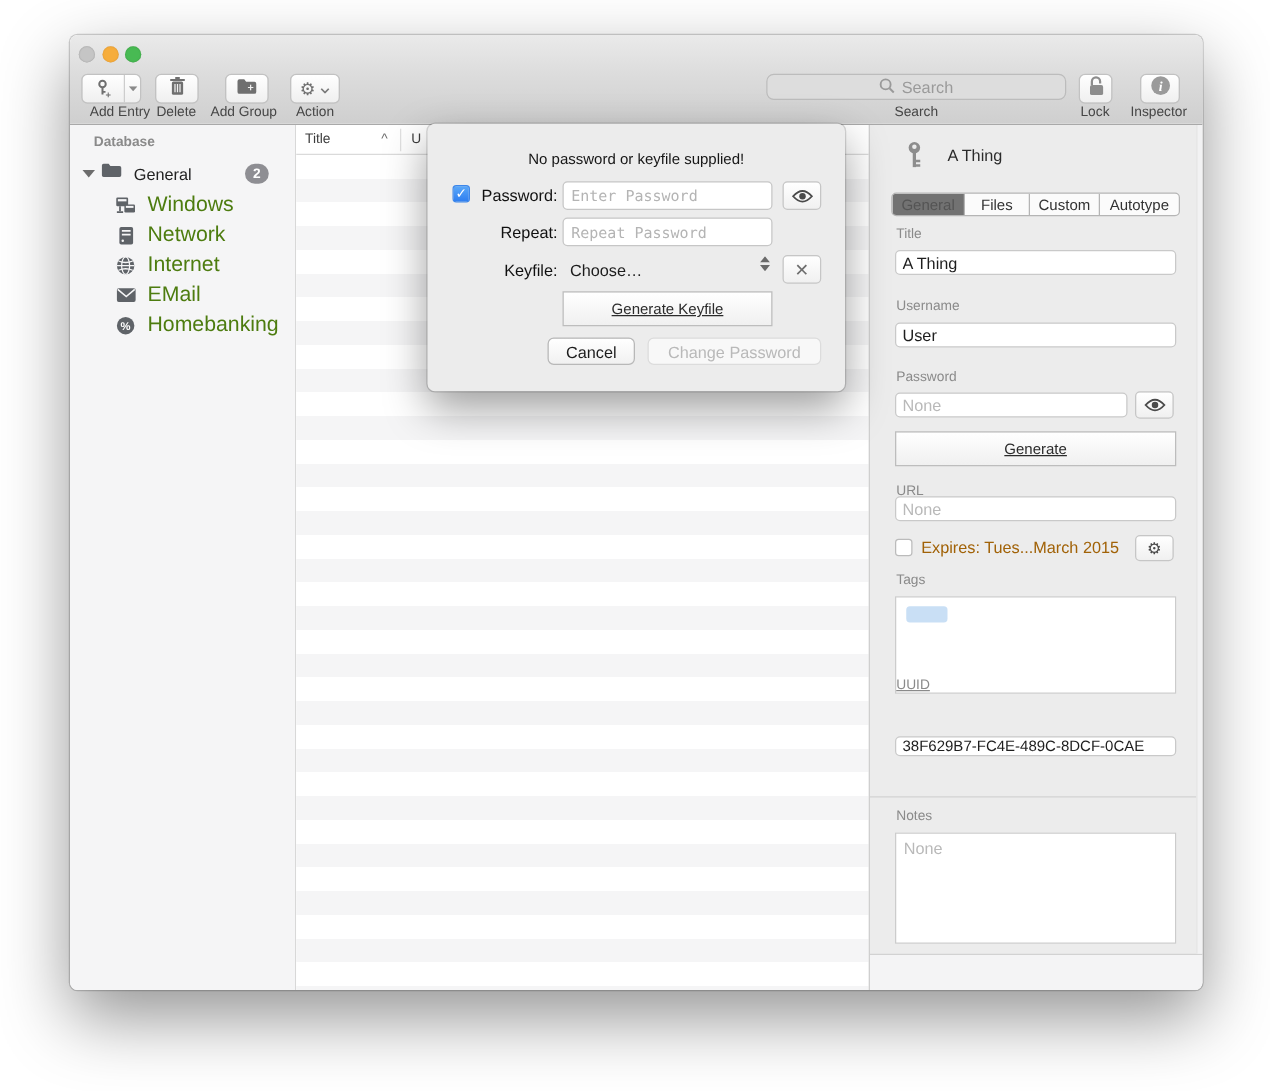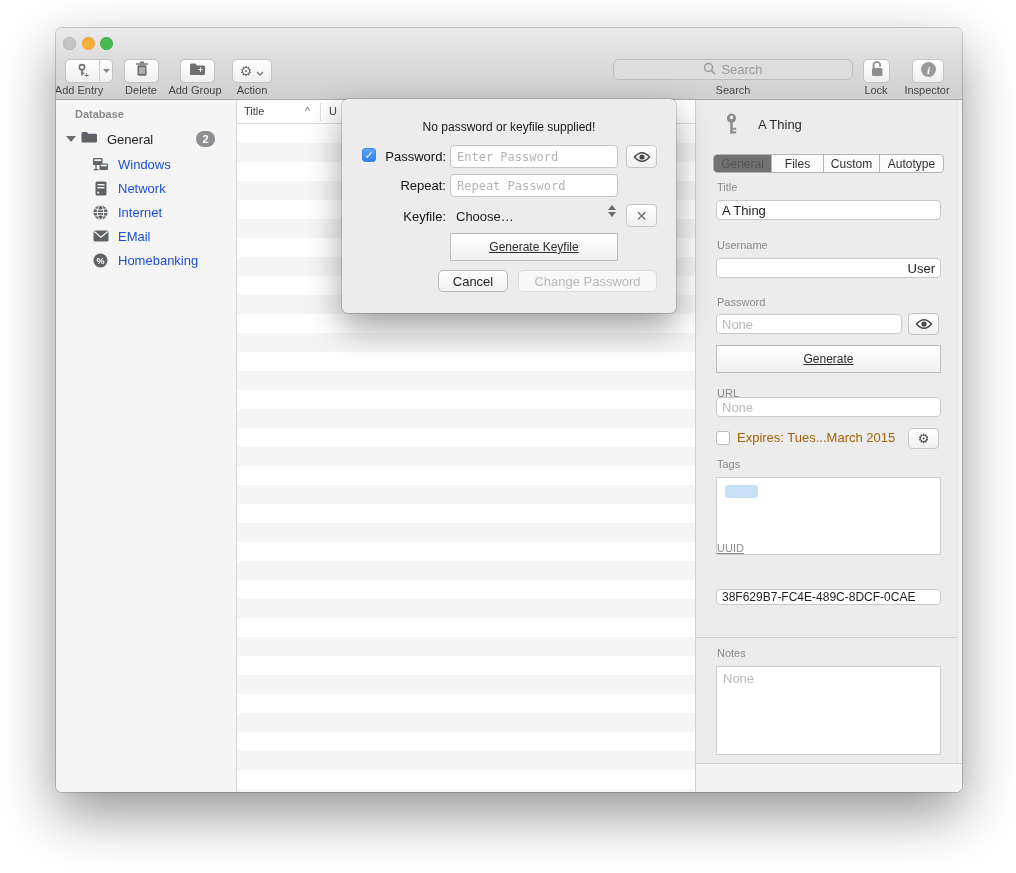--- a/index.html
+++ b/index.html
@@ -37,21 +37,21 @@
   .sb-header { position:absolute; left:19px; top:8px; font-size:11px; font-weight:bold; color:#8a8a8a; }
   .sb-root { position:absolute; left:0; top:28px; width:100%; height:22px; display:flex; align-items:center; }
   .sb-tri { margin-left:10px; width:0; height:0; border-left:5px solid transparent; border-right:5px solid transparent; border-top:6px solid #6c6c6c; }
   .sb-root .ficon { margin-left:5px; }
   .sb-root-label { margin-left:9px; font-size:13px; color:#222; }
   .sb-badge { position:absolute; left:140px; top:3px; width:19px; height:16px; border-radius:8px;
               background:#8e8e93; color:#fff; font-size:11px; font-weight:bold;
               display:flex; align-items:center; justify-content:center; }
   .sb-item { position:absolute; left:0; width:100%; height:22px; display:flex; align-items:center; }
   .sb-item .icn { position:absolute; left:36px; width:17px; display:flex; justify-content:center; }
-  .sb-item .lbl { position:absolute; left:62px; font-size:13px; color:#1d4ed8; }
+  .sb-item .lbl { position:absolute; left:62px; font-size:17px; color:#4d7c0f; }
 
   .table { position:relative; width:458px; height:100%; background:#fff; }
   .thead { position:absolute; left:0; top:0; width:100%; height:24px; background:#fff; border-bottom:1px solid #dadada; }
   .th-title { position:absolute; left:7px; top:5px; font-size:11px; color:#3c3c3c; }
   .th-sort { position:absolute; left:68px; top:5px; font-size:11px; color:#6f6f6f; }
   .th-div { position:absolute; left:83px; top:3px; width:1px; height:18px; background:#e0e0e0; }
   .th-u { position:absolute; left:92px; top:5px; font-size:11px; color:#3c3c3c; }
   .rows { position:absolute; left:0; top:24px; width:100%; bottom:0;
           background:repeating-linear-gradient(to bottom, #ffffff 0 19px, #f5f5f6 19px 38px); }
 
@@ -117,21 +117,21 @@
               <text x="9.4" y="15.4" font-size="7.5" fill="#6f6f6f" font-weight="bold">+</text>
             </svg>
         </span>
         <span class="split-divider"></span>
         <span style="flex:1; display:flex; justify-content:center;">
           <svg width="7" height="4">
               <path d="M0 0 h7 l-3.5 4z" fill="#8a8a8a"></path>
             </svg>
         </span>
       </div>
-      <div class="tlabel" style="left:23px;">Add Entry</div>
+      <div class="tlabel" style="left:40px;">Add Entry</div>
 
       <div class="tbtn" style="left:68px; width:35px;">
         <span>
           <svg width="14" height="16" viewBox="0 0 14 16">
               <rect x="2.5" y="4.2" width="9" height="10.6" rx="1.2" fill="#6f6f6f"></rect>
               <rect x="1" y="2.2" width="12" height="1.5" rx="0.7" fill="#6f6f6f"></rect>
               <rect x="5" y="0.6" width="4" height="1.5" rx="0.7" fill="#6f6f6f"></rect>
               <g stroke="#efefef" stroke-width="1">
                 <line x1="5" y1="6.2" x2="5" y2="12.8"></line>
                 <line x1="7" y1="6.2" x2="7" y2="12.8"></line>
@@ -296,21 +296,21 @@
           <span class="sel" style="width:58px;">General</span>
           <span style="width:52px;">Files</span>
           <span style="width:56px;">Custom</span>
           <span style="flex:1;">Autotype</span>
         </div>
 
         <div class="ins-label" style="top:81px;">Title</div>
         <input class="field" style="top: 100px;" value="A Thing">
 
         <div class="ins-label" style="top:139px;">Username</div>
-        <input class="field" style="top: 158px; text-align: right;" value="User">
+        <input class="field" style="top: 158px;" value="User">
 
         <div class="ins-label" style="top:196px;">Password</div>
         <input class="field" style="top: 214px; width: 186px;" placeholder="None">
         <div class="mini-btn" style="left:212px; top:213px; width:31px; height:22px;">
           <svg width="18" height="12" viewBox="0 0 18 12">
               <path d="M1.5 6 Q9 -2.5 16.5 6 Q9 14.5 1.5 6 z" fill="none" stroke="#4a4a4a" stroke-width="1.5"></path>
               <circle cx="9" cy="6" r="2.6" fill="#4a4a4a"></circle>
             </svg>
         </div>
 

